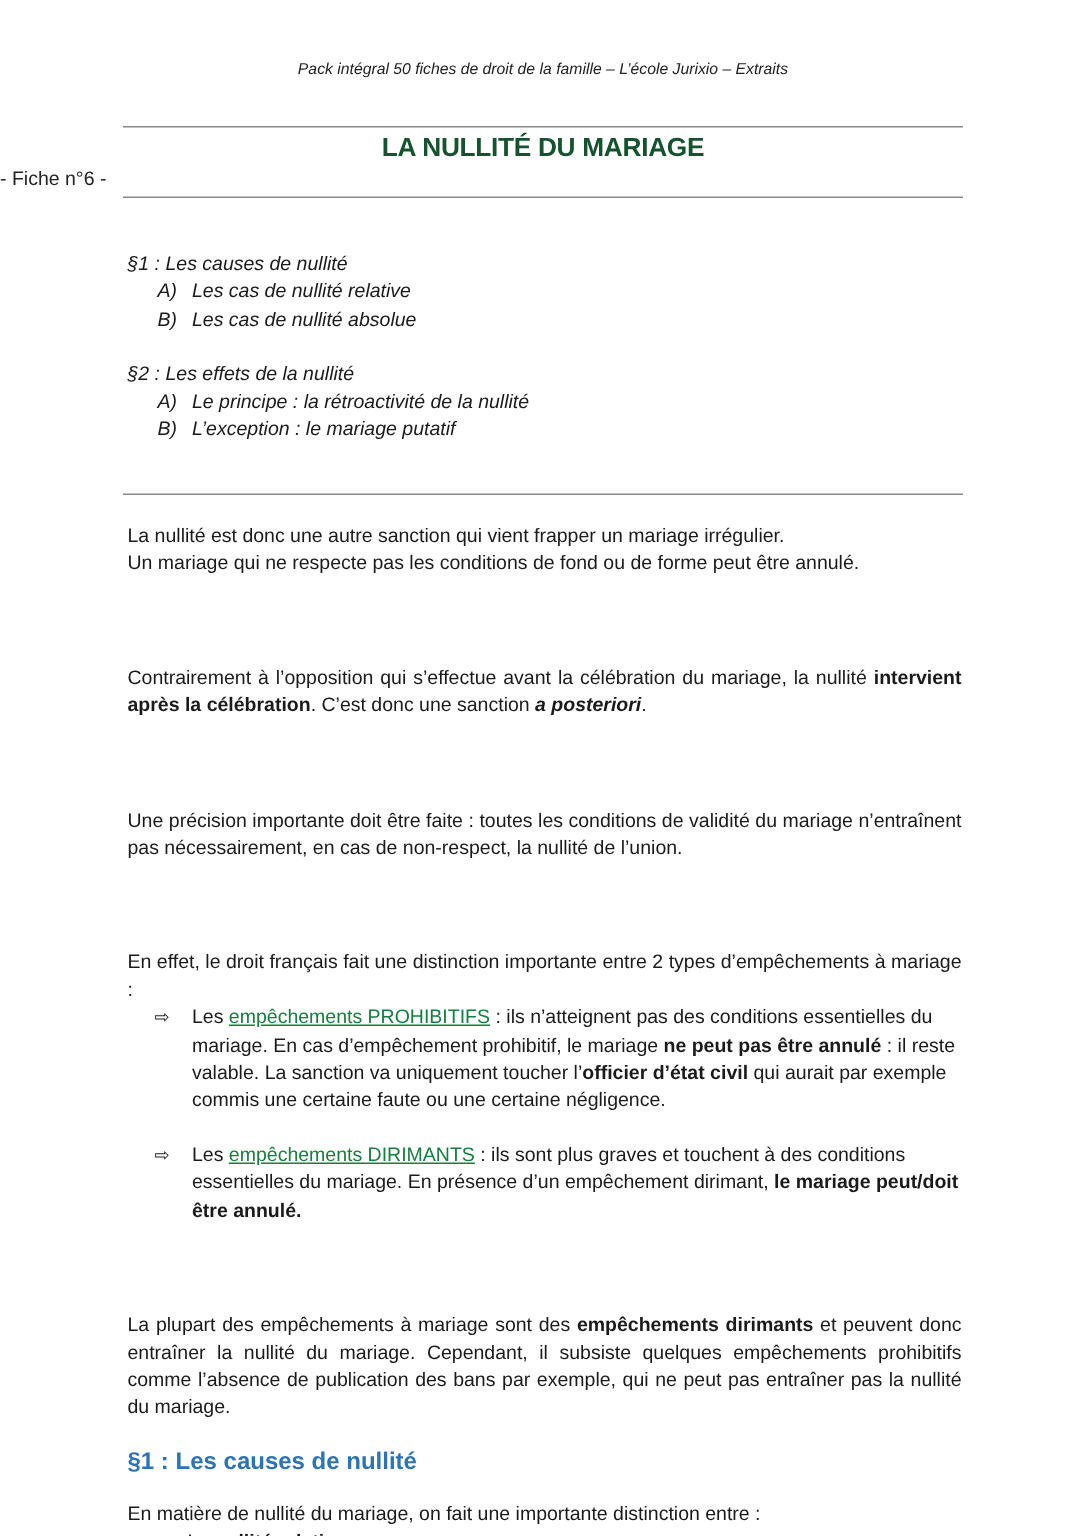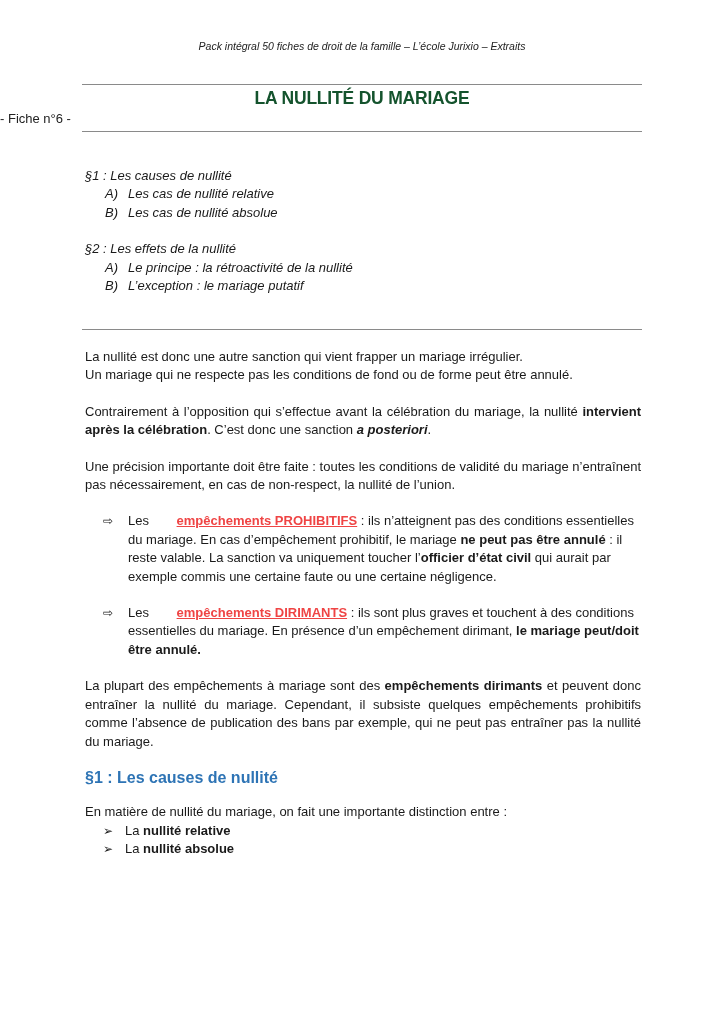--- a/index.html
+++ b/index.html
@@ -11,23 +11,23 @@
   .rule { position: absolute; left: 82px; width: 560px; height: 0; border-top: 1.5px solid #8a8a8a; }
   .title { position: absolute; top: 88px; left: 0; width: 724px; text-align: center;
          font-weight: bold; font-size: 17.5px; letter-spacing: -0.2px; color: #14532d; }
   .subtitle { position: absolute; top: 111px; left: 0; width: 724px; font-size: 13px; color: #222; }
   .content { position: absolute; left: 85px; width: 556px; font-size: 13px; line-height: 18.4px; }
   .plan-title { text-decoration: underline; }
   .it { font-style: italic; }
   .plan-sub { padding-left: 20px; display: flex; }
   .plan-sub .lt { width: 23px; display: inline-block; }
   p { margin: 0; }
-  .just { text-align: justify; }
+  .just { text-align: justify; margin-top: 40px; }
   .b { font-weight: bold; }
-  .link { color: #ef4444; font-weight: bold; text-decoration: underline; margin-left: 24px; }
+  .link { color: #15803d; font-weight: normal; text-decoration: underline; }
   .bullet { display: flex; padding-left: 18px; }
   .bullet .arrow { width: 25px; flex: none; font-size: 12px; }
   .h2 { color: #2e74b5; font-weight: bold; font-size: 16px; }
   .chev { width: 22px; flex: none; font-size: 12px; }
 </style>
 </head>
 <body>
 
 <div class="page">
   <div class="running-header">Pack intégral 50 fiches de droit de la famille – L’école Jurixio – Extraits</div>
@@ -62,20 +62,21 @@
   <div class="rule" style="top:329px"></div>
 
   <div class="content" style="top:348px">
     <p>La nullité est donc une autre sanction qui vient frapper un mariage irrégulier.</p>
     <p>Un mariage qui ne respecte pas les conditions de fond ou de forme peut être annulé.</p>
     <p style="height:18px"></p>
     <p class="just"><span>Contrairement à l’opposition qui s’effectue avant la célébration du mariage, la nullité </span><span class="b">intervient après la célébration</span><span>. C’est donc une sanction </span><span class="b it">a posteriori</span><span>.</span></p>
     <p style="height:18px"></p>
     <p class="just">Une précision importante doit être faite : toutes les conditions de validité du mariage n’entraînent pas nécessairement, en cas de non-respect, la nullité de l’union.</p>
     <p style="height:18px"></p>
+    <p class="just">En effet, le droit français fait une distinction importante entre 2 types d’empêchements à mariage :</p>
     <div class="bullet">
       <span class="arrow">⇨</span>
       <span><span>Les </span><span class="link">empêchements PROHIBITIFS</span><span> : ils n’atteignent pas des conditions essentielles du mariage. En cas d’empêchement prohibitif, le mariage </span><span class="b">ne peut pas être annulé</span><span> : il reste valable. La sanction va uniquement toucher l’</span><span class="b">officier d’état civil</span><span> qui aurait par exemple commis une certaine faute ou une certaine négligence.</span></span>
     </div>
     <p style="height:18px"></p>
     <div class="bullet">
       <span class="arrow">⇨</span>
       <span><span>Les </span><span class="link">empêchements DIRIMANTS</span><span> : ils sont plus graves et touchent à des conditions essentielles du mariage. En présence d’un empêchement dirimant, </span><span class="b">le mariage peut/doit être annulé.</span></span>
     </div>
     <p style="height:18px"></p>

